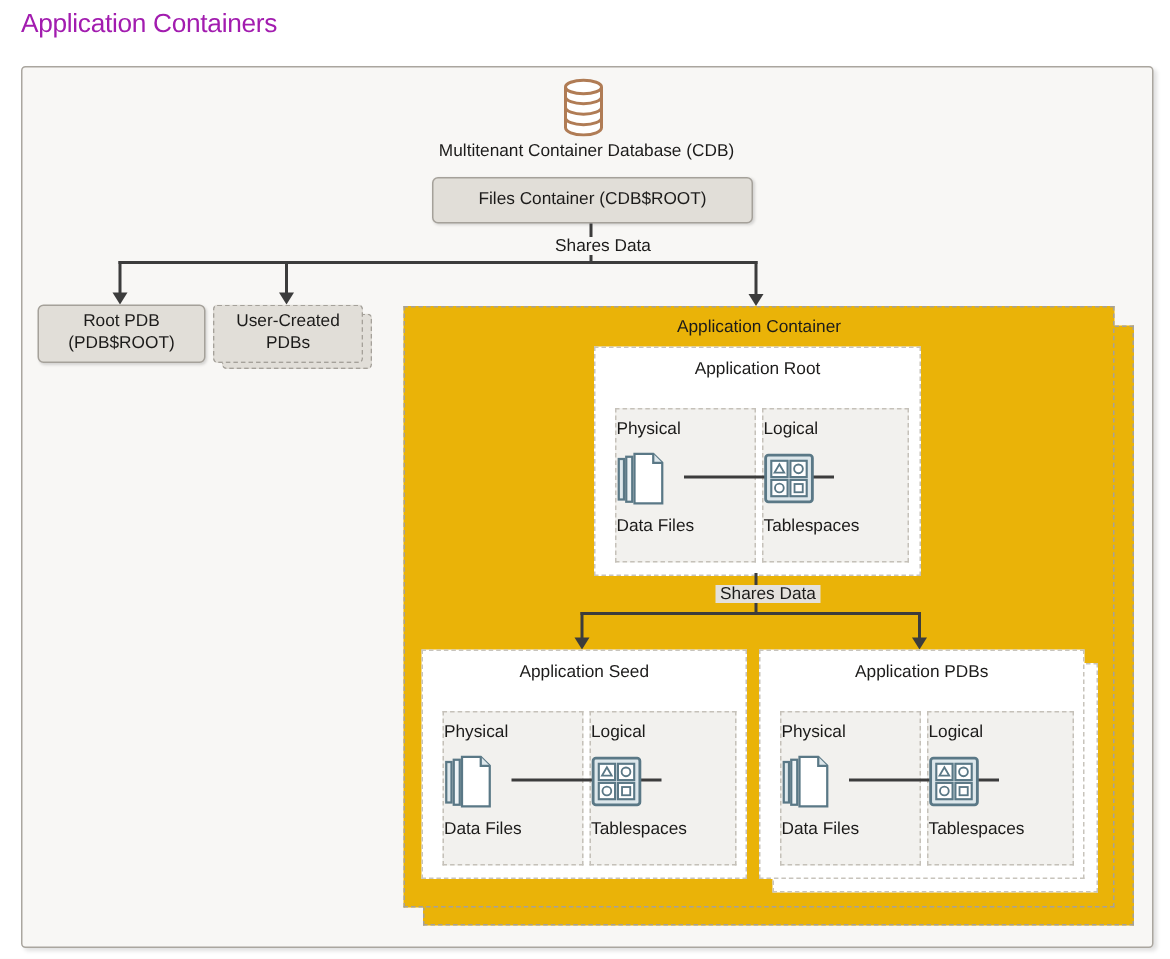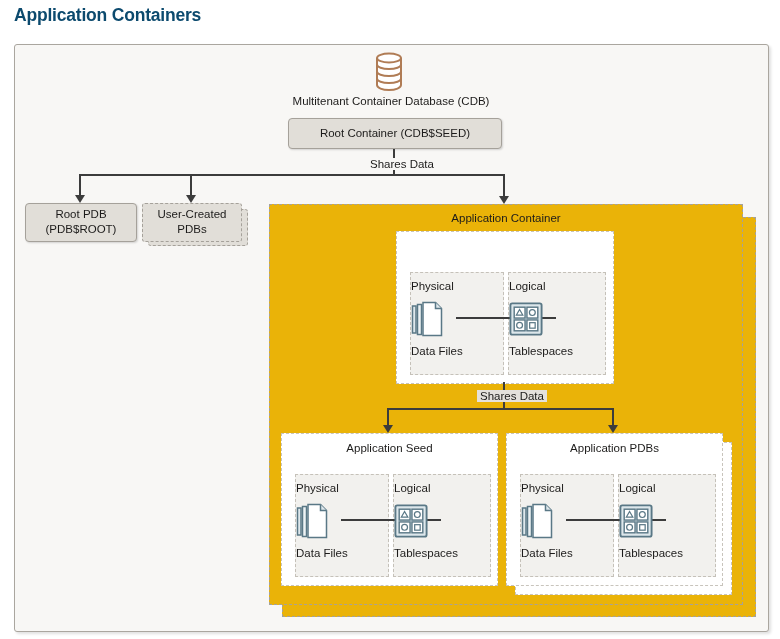--- a/index.html
+++ b/index.html
@@ -2,21 +2,21 @@
 <html><head>
 <meta charset="utf-8">
 <style>
   html,body{margin:0;padding:0;background:#ffffff;}
   .canvas{
     position:relative;width:780px;height:639px;background:#ffffff;
     font-family:"Liberation Sans", sans-serif;color:#1c1b1a;overflow:hidden;
   }
   .page-title{
     position:absolute;left:14px;top:5px;margin:0;
-    font-size:17.5px;font-weight:700;letter-spacing:-0.2px;color:#0c4a6e;
+    font-size:17.5px;font-weight:400;letter-spacing:-0.2px;color:#a21caf;
   }
   .frame{
     position:absolute;left:14px;top:44px;width:753px;height:586px;
     background:#f8f7f5;border:1px solid #aaa69f;border-radius:3px;
     box-shadow:2px 2px 3px rgba(0,0,0,0.12);
   }
   .abs{position:absolute;}
   .lbl{font-size:11.5px;line-height:14px;color:#1c1b1a;}
   .centered{text-align:center;}
   
@@ -71,21 +71,21 @@
         <path d="M3 7 V34 c0 2.8 5.4 5 12 5 s12 -2.2 12 -5 V7" fill="#ffffff" stroke="#b07c55" stroke-width="2"></path>
         <ellipse cx="15" cy="7" rx="12" ry="4.5" fill="#ffffff" stroke="#b07c55" stroke-width="2"></ellipse>
         <path d="M3 13.5 c0 2.6 5.4 4.6 12 4.6 s12 -2 12 -4.6" fill="none" stroke="#b07c55" stroke-width="2"></path>
         <path d="M3 20.5 c0 2.6 5.4 4.6 12 4.6 s12 -2 12 -4.6" fill="none" stroke="#b07c55" stroke-width="2"></path>
         <path d="M3 27.5 c0 2.6 5.4 4.6 12 4.6 s12 -2 12 -4.6" fill="none" stroke="#b07c55" stroke-width="2"></path>
       </svg>
     </div>
 
     <div class="abs lbl centered" style="left:176px;top:49px;width:400px;">Multitenant Container Database (CDB)</div>
 
-    <div class="abs gray-box lbl centered" style="left:273px;top:73px;width:212px;height:29px;line-height:29px;">Root Container (CDB$SEED)</div>
+    <div class="abs gray-box lbl centered" style="left:273px;top:73px;width:212px;height:29px;line-height:29px;">Files Container (CDB$ROOT)</div>
 
     <div class="line" style="left:378px;top:104px;width:2px;height:26px;"></div>
     <div class="wire-label lbl bg-frame" style="left:279px;top:112px;width:200px;"><span>Shares Data</span></div>
     <div class="line" style="left:64px;top:129px;width:426px;height:2px;"></div>
     <div class="line" style="left:64px;top:129px;width:2px;height:22px;"></div>
     <div class="arrow-down" style="left:60px;top:150px;"></div>
     <div class="line" style="left:175px;top:129px;width:2px;height:22px;"></div>
     <div class="arrow-down" style="left:171px;top:150px;"></div>
     <div class="line" style="left:488px;top:129px;width:2px;height:23px;"></div>
     <div class="arrow-down" style="left:484px;top:151px;"></div>
@@ -100,20 +100,21 @@
       <div>User-Created</div>
       <div>PDBs</div>
     </div>
 
     <div class="abs container-box" style="left:267px;top:172px;width:472px;height:398px;"></div>
     <div class="abs container-box" style="left:254px;top:159px;width:472px;height:399px;">
       <div class="abs lbl centered" style="left:0;right:0;top:6px;">Application Container</div>
     </div>
 
     <div class="group" style="left:381px;top:186px;width:216px;">
+      <div class="group-title lbl">Application Root</div>
       <div class="hconn"></div>
       <div class="slot physical" style="left:13px;">
         <div class="slot-title lbl">Physical</div>
         <div class="icon-wrap">
           <svg width="32" height="36" viewBox="0 0 32 36">
             <rect x="1.5" y="5" width="3.5" height="27" fill="#dfe8ec" stroke="#5a7886" stroke-width="1.5"></rect>
             <rect x="6.5" y="3.5" width="4" height="30" fill="#eef3f5" stroke="#5a7886" stroke-width="1.5"></rect>
             <path d="M12 1.5 h12.5 l6 6 v27 H12 z" fill="#ffffff" stroke="#5a7886" stroke-width="1.5"></path>
             <path d="M24.5 1.5 v6 h6" fill="#dfe8ec" stroke="#5a7886" stroke-width="1.5"></path>
           </svg>

